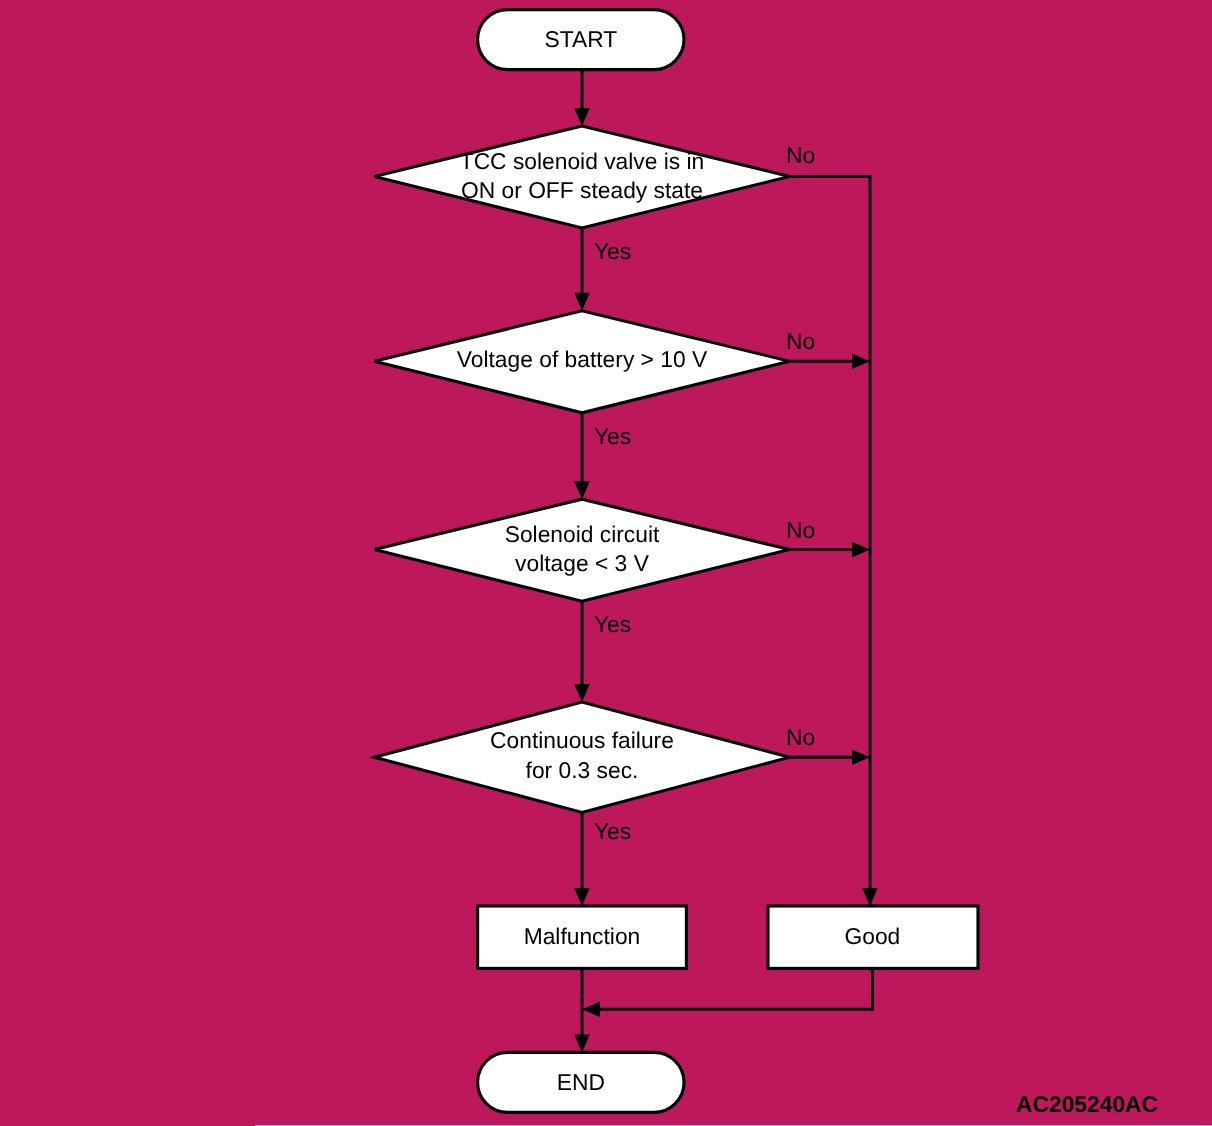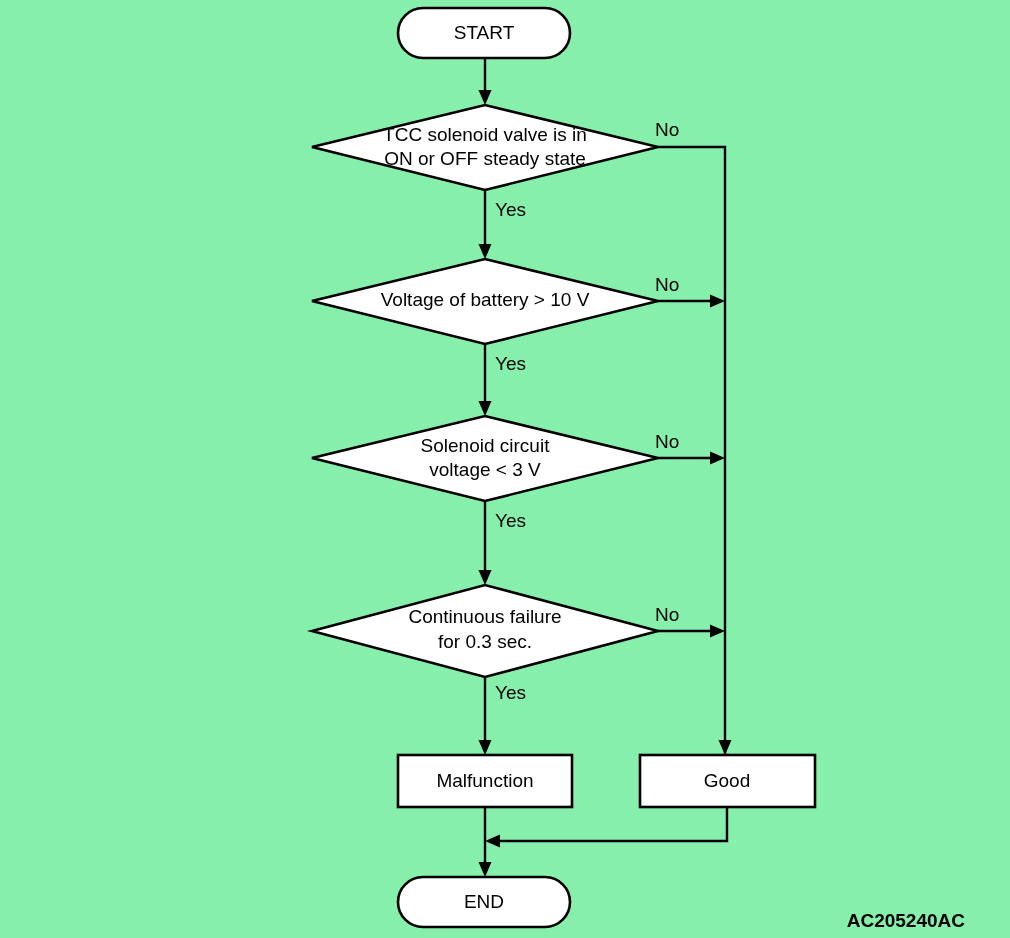--- a/index.html
+++ b/index.html
@@ -8,21 +8,21 @@
     background: #ffffff;
   }
   body {
     font-family: "Liberation Sans", sans-serif;
     color: #000000;
   }
   #canvas {
     position: relative;
     width: 1010px;
     height: 938px;
-    background: #86efac;
+    background: #be185d;
     overflow: hidden;
   }
   #flow-svg {
     position: absolute;
     top: 0;
     left: 0;
     width: 1010px;
     height: 938px;
   }
   .node-text {

